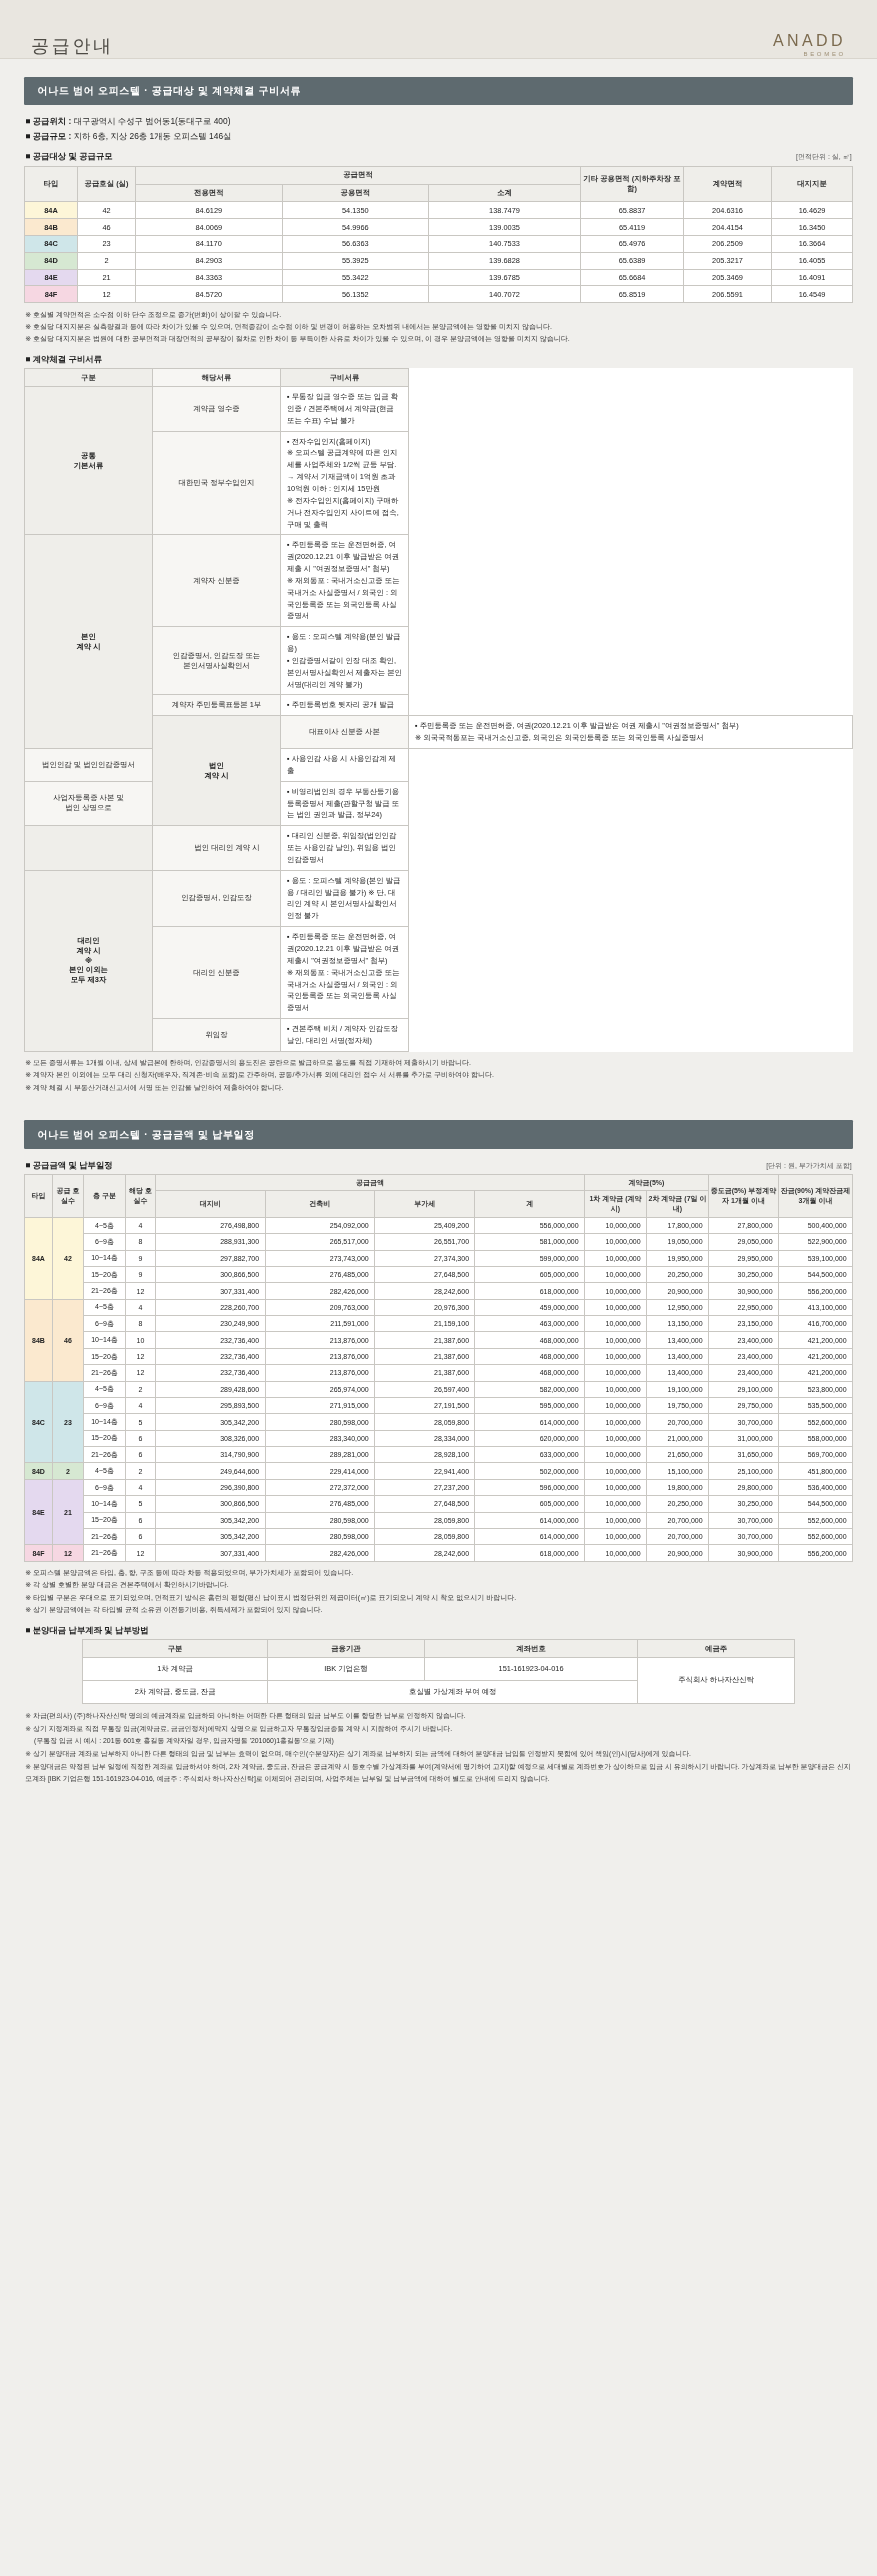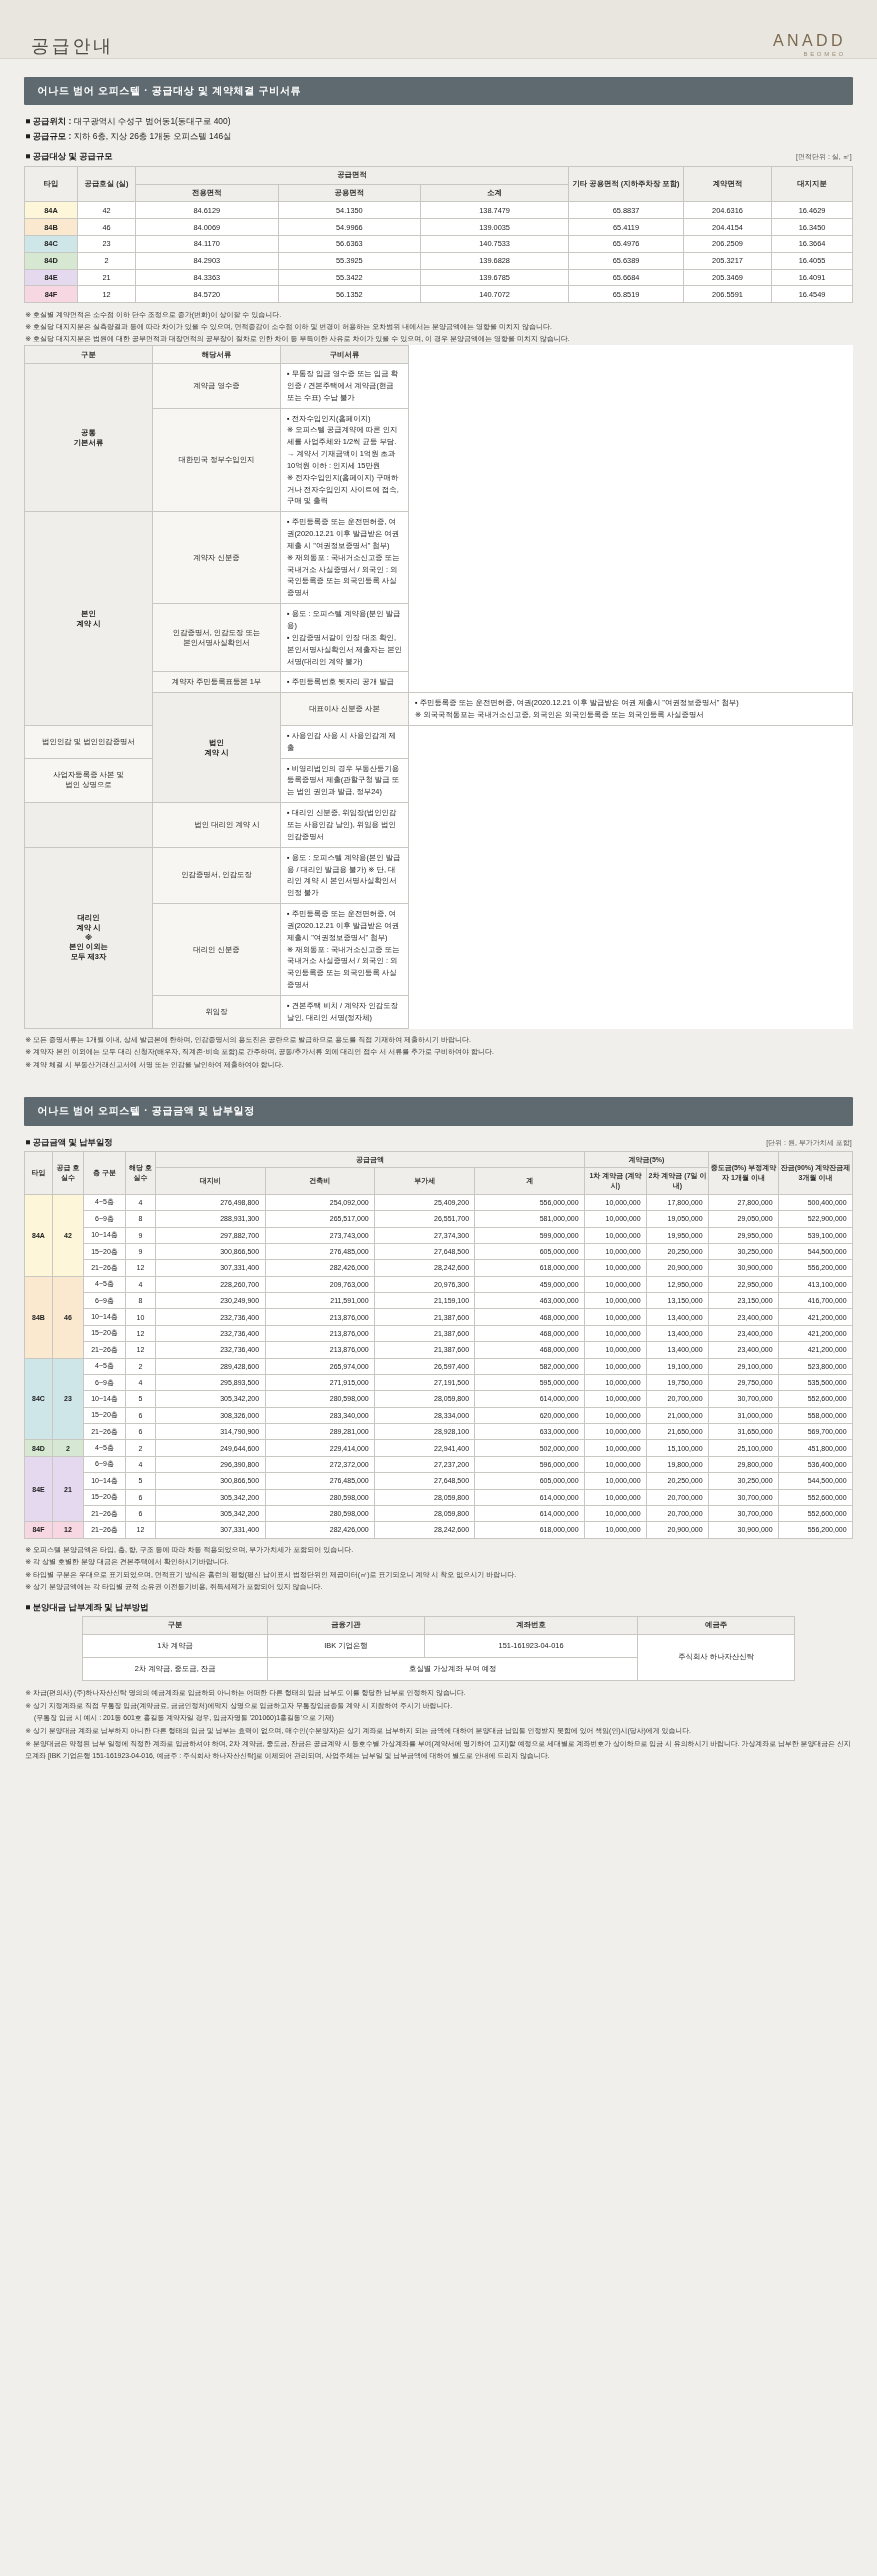--- a/index.html
+++ b/index.html
@@ -122,21 +122,21 @@
       <div class="unit">[면적단위 : 실, ㎡]</div>
     </div>
 
     <table class="t-supply">
       <thead>
         <tr>
           <th rowspan="2" style="width:53px">타입</th>
           <th rowspan="2" style="width:58px">공급호실
 (실)</th>
           <th colspan="3">공급면적</th>
-          <th rowspan="2" style="width:115px">기타 공용면적
+          <th rowspan="2" style="width:103px">기타 공용면적
 (지하주차장 포함)</th>
           <th rowspan="2" style="width:88px">계약면적</th>
           <th rowspan="2" style="width:81px">대지지분</th>
         </tr>
         <tr>
           <th>전용면적</th>
           <th>공용면적</th>
           <th>소계</th>
         </tr>
       </thead>
@@ -203,20 +203,23 @@
           </tr>
         </tbody>
     </table>
 
     <div class="notes" id="supply-notes">
         <div>※ 호실별 계약면적은 소수점 이하 단수 조정으로 증가(변화)이 상이할 수 있습니다.</div>
         <div>※ 호실당 대지지분은 실측량결과 등에 따라 차이가 있을 수 있으며, 면적증감이 소수점 이하 및 변경이 허용하는 오차범위 내에서는 분양금액에는 영향을 미치지 않습니다.</div>
         <div>※ 호실당 대지지분은 법원에 대한 공부면적과 대장면적의 공부장이 절차로 인한 차이 등 부득이한 사유로 차이가 있을 수 있으며, 이 경우 분양금액에는 영향을 미치지 않습니다.</div>
       </div>
 
+    <div class="row-head">
+      <div class="h">■ 계약체결 구비서류</div>
+    </div>
 
     <table class="t-docs">
       <thead>
         <tr>
           <th class="grp">구분</th>
           <th class="sub">해당서류</th>
           <th>구비서류</th>
         </tr>
       </thead>
       <tbody id="docs-body">

